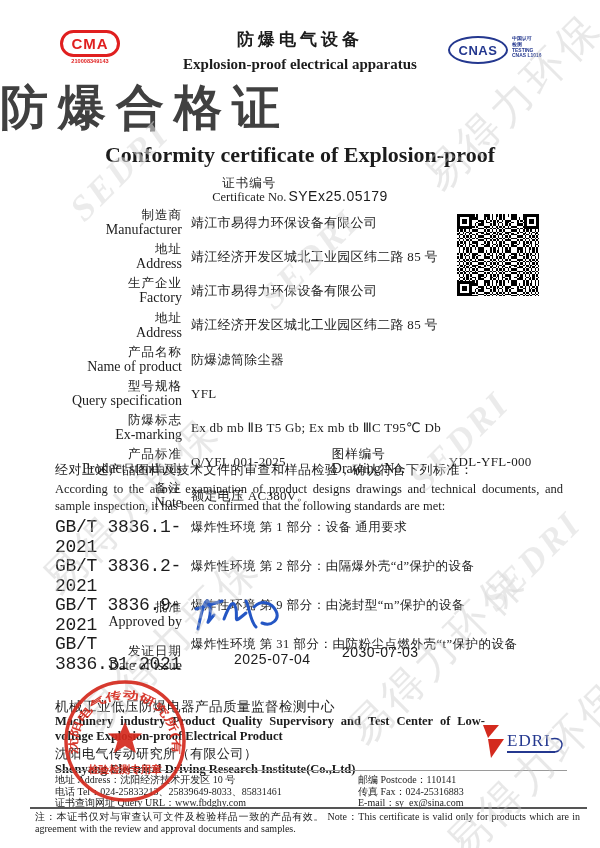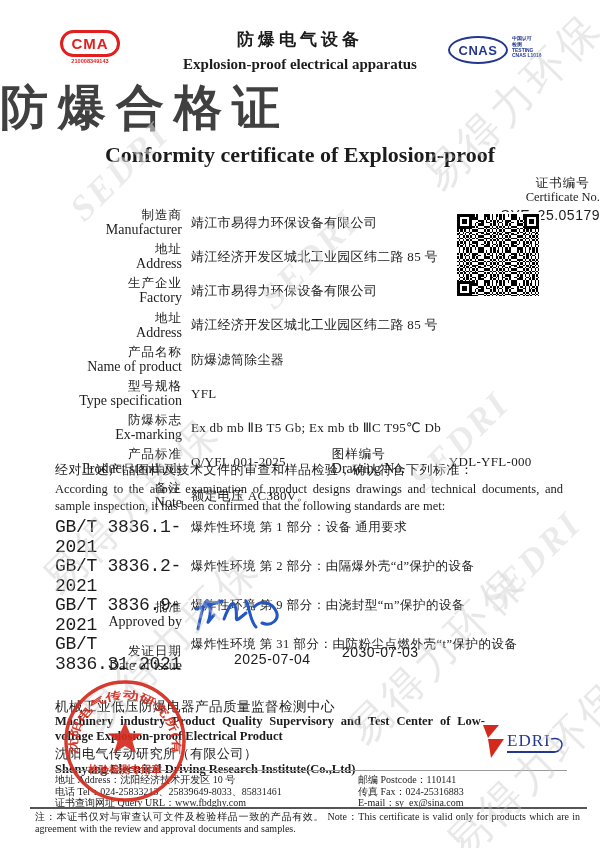--- a/index.html
+++ b/index.html
@@ -23,21 +23,21 @@
              font-weight:bold;font-size:13px;letter-spacing:0.5px;}
   .cnas-lines{color:#24388f;font-size:9px;line-height:1.15;transform:scale(.55);
               transform-origin:left top;margin-left:4px;font-weight:bold;white-space:nowrap;}
 
   
   .main-title{position:absolute;left:0;right:0;top:76px;text-align:left;
               font-size:48px;font-weight:bold;letter-spacing:10px;color:#404040;}
   .en-title{position:absolute;left:0;right:0;top:142px;text-align:center;
             font-size:22px;font-weight:bold;}
   .certno{position:absolute;left:0;right:0;top:177px;display:flex;
-          justify-content:center;align-items:flex-end;gap:2px;flex-direction:column;}
+          justify-content:center;align-items:flex-end;gap:2px;}
   .certno-lbl{text-align:center;line-height:1.1;}
   .certno-cn{font-size:12.5px;letter-spacing:1px;}
   .certno-en{font-size:12.5px;}
   .certno-val{font-size:14px;letter-spacing:.5px;padding-bottom:1px;}
 
   
   .fields{position:absolute;left:55px;top:208px;width:500px;}
   .frow{display:flex;align-items:center;min-height:23px;margin-bottom:4.5px;}
   .lbl2{width:127px;text-align:right;line-height:1.12;flex:none;}
   .lbl-cn{font-size:12.5px;letter-spacing:1px;}
@@ -176,21 +176,21 @@
     <div class="frow">
       <div class="lbl2">
           <div class="lbl-cn">产品名称</div>
           <div class="lbl-en serif">Name of product</div>
         </div>
       <div class="val serif">防爆滤筒除尘器</div>
     </div>
     <div class="frow">
       <div class="lbl2">
           <div class="lbl-cn">型号规格</div>
-          <div class="lbl-en serif">Type specification</div>
+          <div class="lbl-en serif">Query specification</div>
         </div>
       <div class="val serif">YFL</div>
     </div>
     <div class="frow">
       <div class="lbl2">
           <div class="lbl-cn">防爆标志</div>
           <div class="lbl-en serif">Ex-marking</div>
         </div>
       <div class="val serif">Ex db mb ⅡB T5 Gb; Ex mb tb ⅢC T95℃ Db</div>
     </div>

